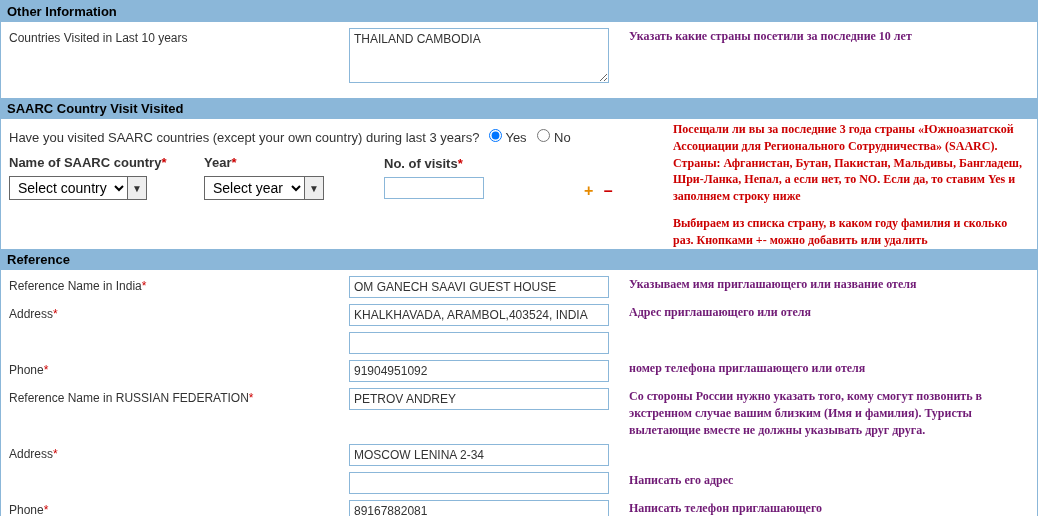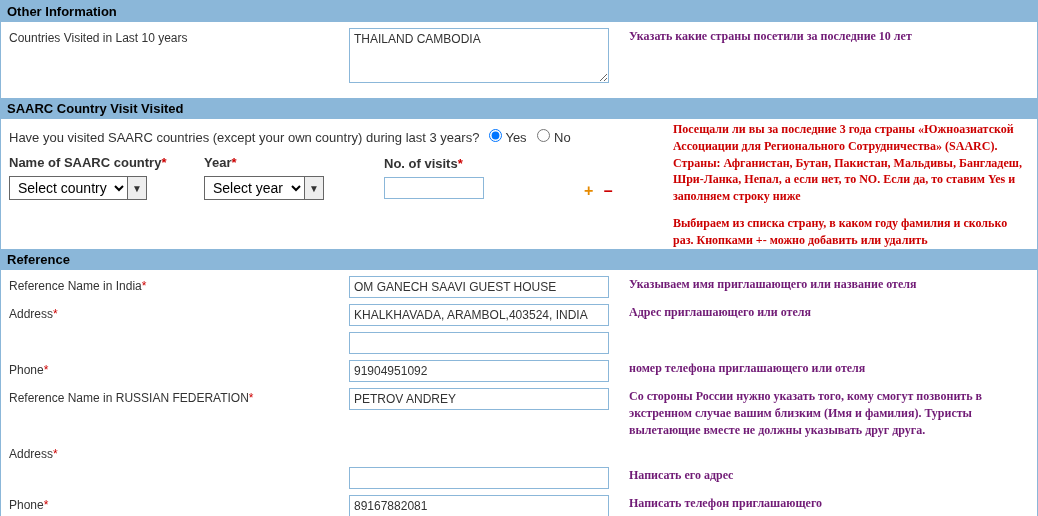--- a/index.html
+++ b/index.html
@@ -114,20 +114,21 @@
       <div class="field"><input type="text" value="91904951092" style=""></div>
       <div class="note">номер телефона приглашающего или отеля</div>
     </div>
     <div class="row">
       <div class="label"><span>Reference Name in RUSSIAN FEDERATION</span><span class="req">*</span></div>
       <div class="field"><input type="text" value="PETROV ANDREY" style=""></div>
       <div class="note" style="font-weight:bold;">Со стороны России нужно указать того, кому смогут позвонить в экстренном случае вашим близким (Имя и фамилия). Туристы вылетающие вместе не должны указывать друг друга.</div>
     </div>
     <div class="row">
       <div class="label"><span>Address</span><span class="req">*</span></div>
+      <div class="field"><input type="text" value="MOSCOW LENINA 2-34" style=""></div>
       <div class="note"></div>
     </div>
     <div class="row">
       <div class="label"></div>
       <div class="field"><input type="text" style=""></div>
       <div class="note">Написать его адрес</div>
     </div>
     <div class="row">
       <div class="label"><span>Phone</span><span class="req">*</span></div>
       <div class="field"><input type="text" value="89167882081" style=""></div>

